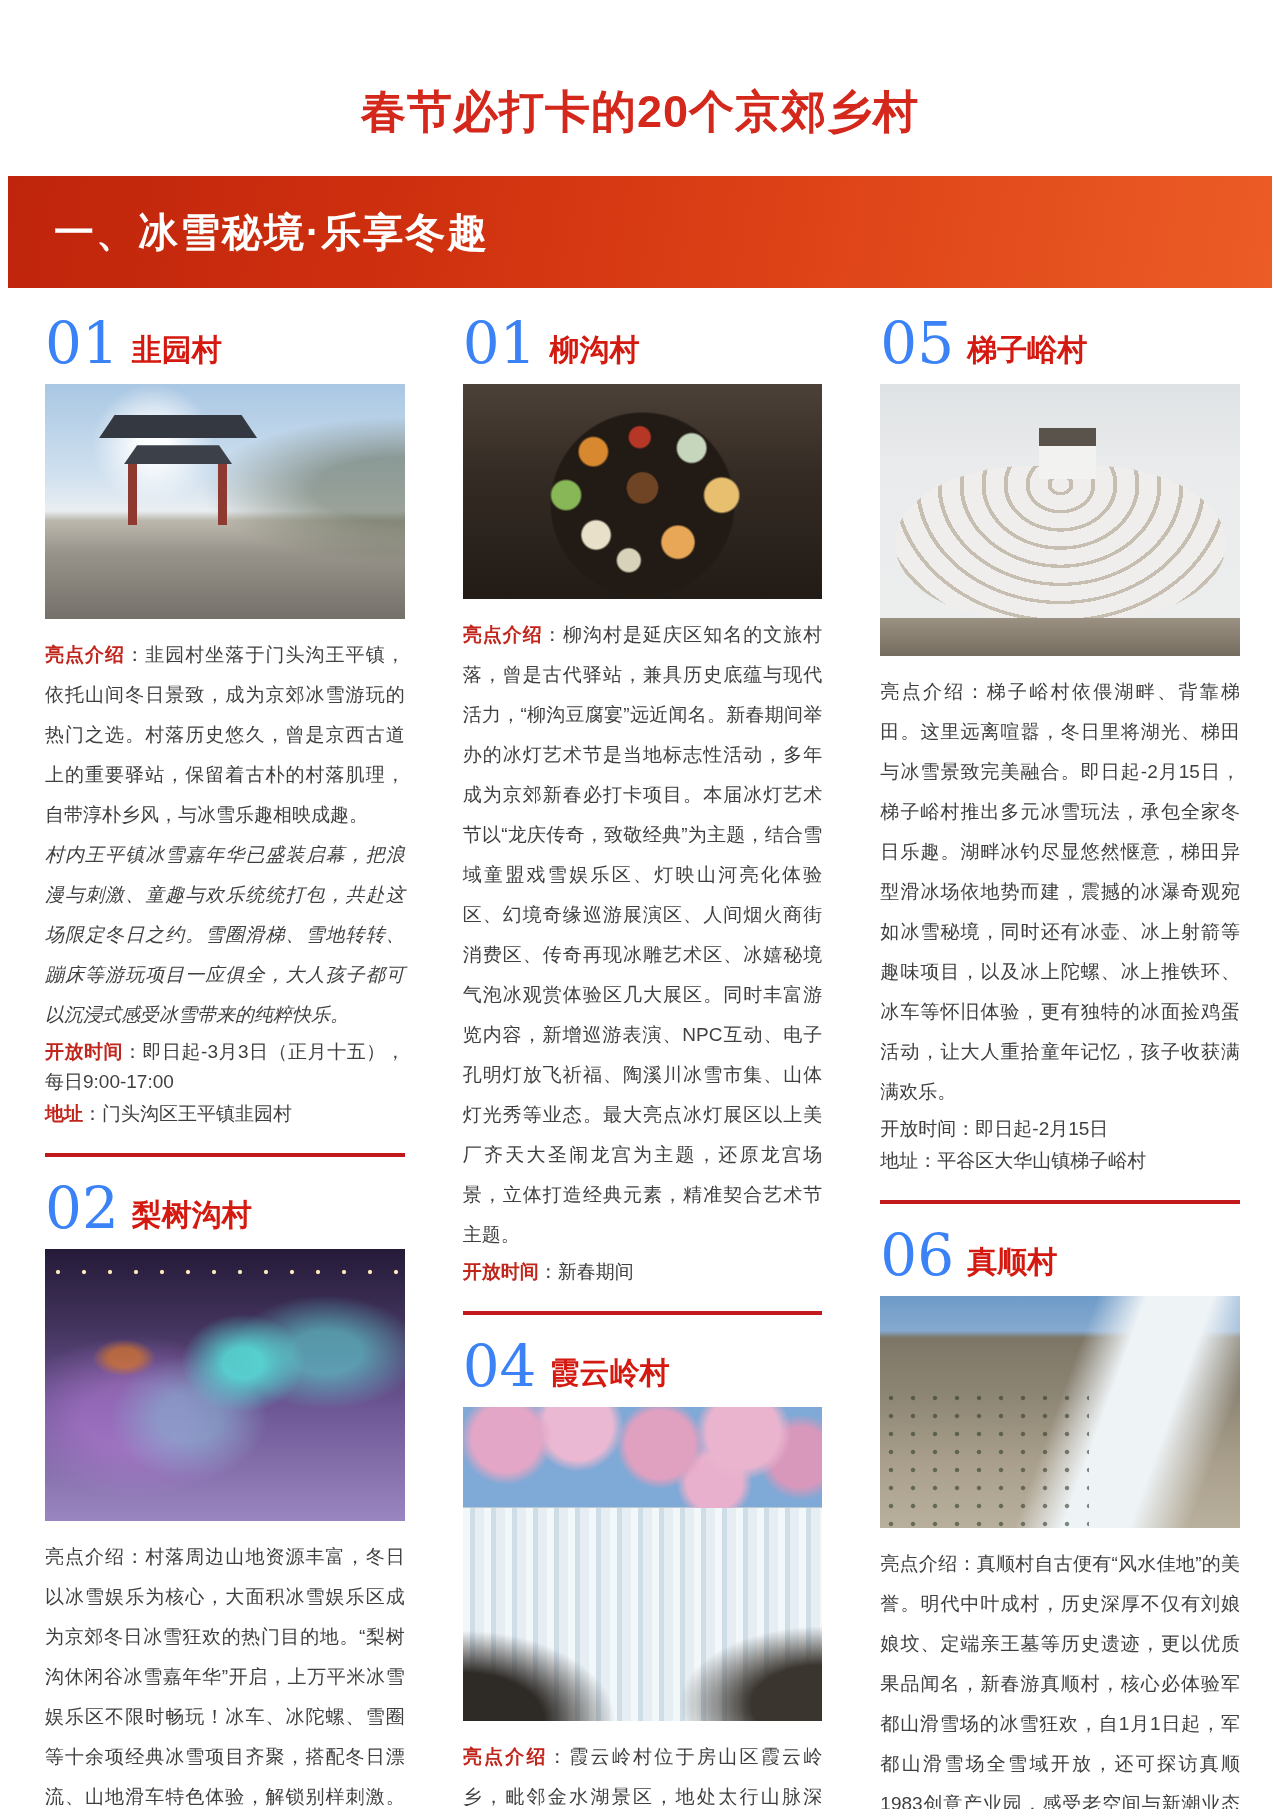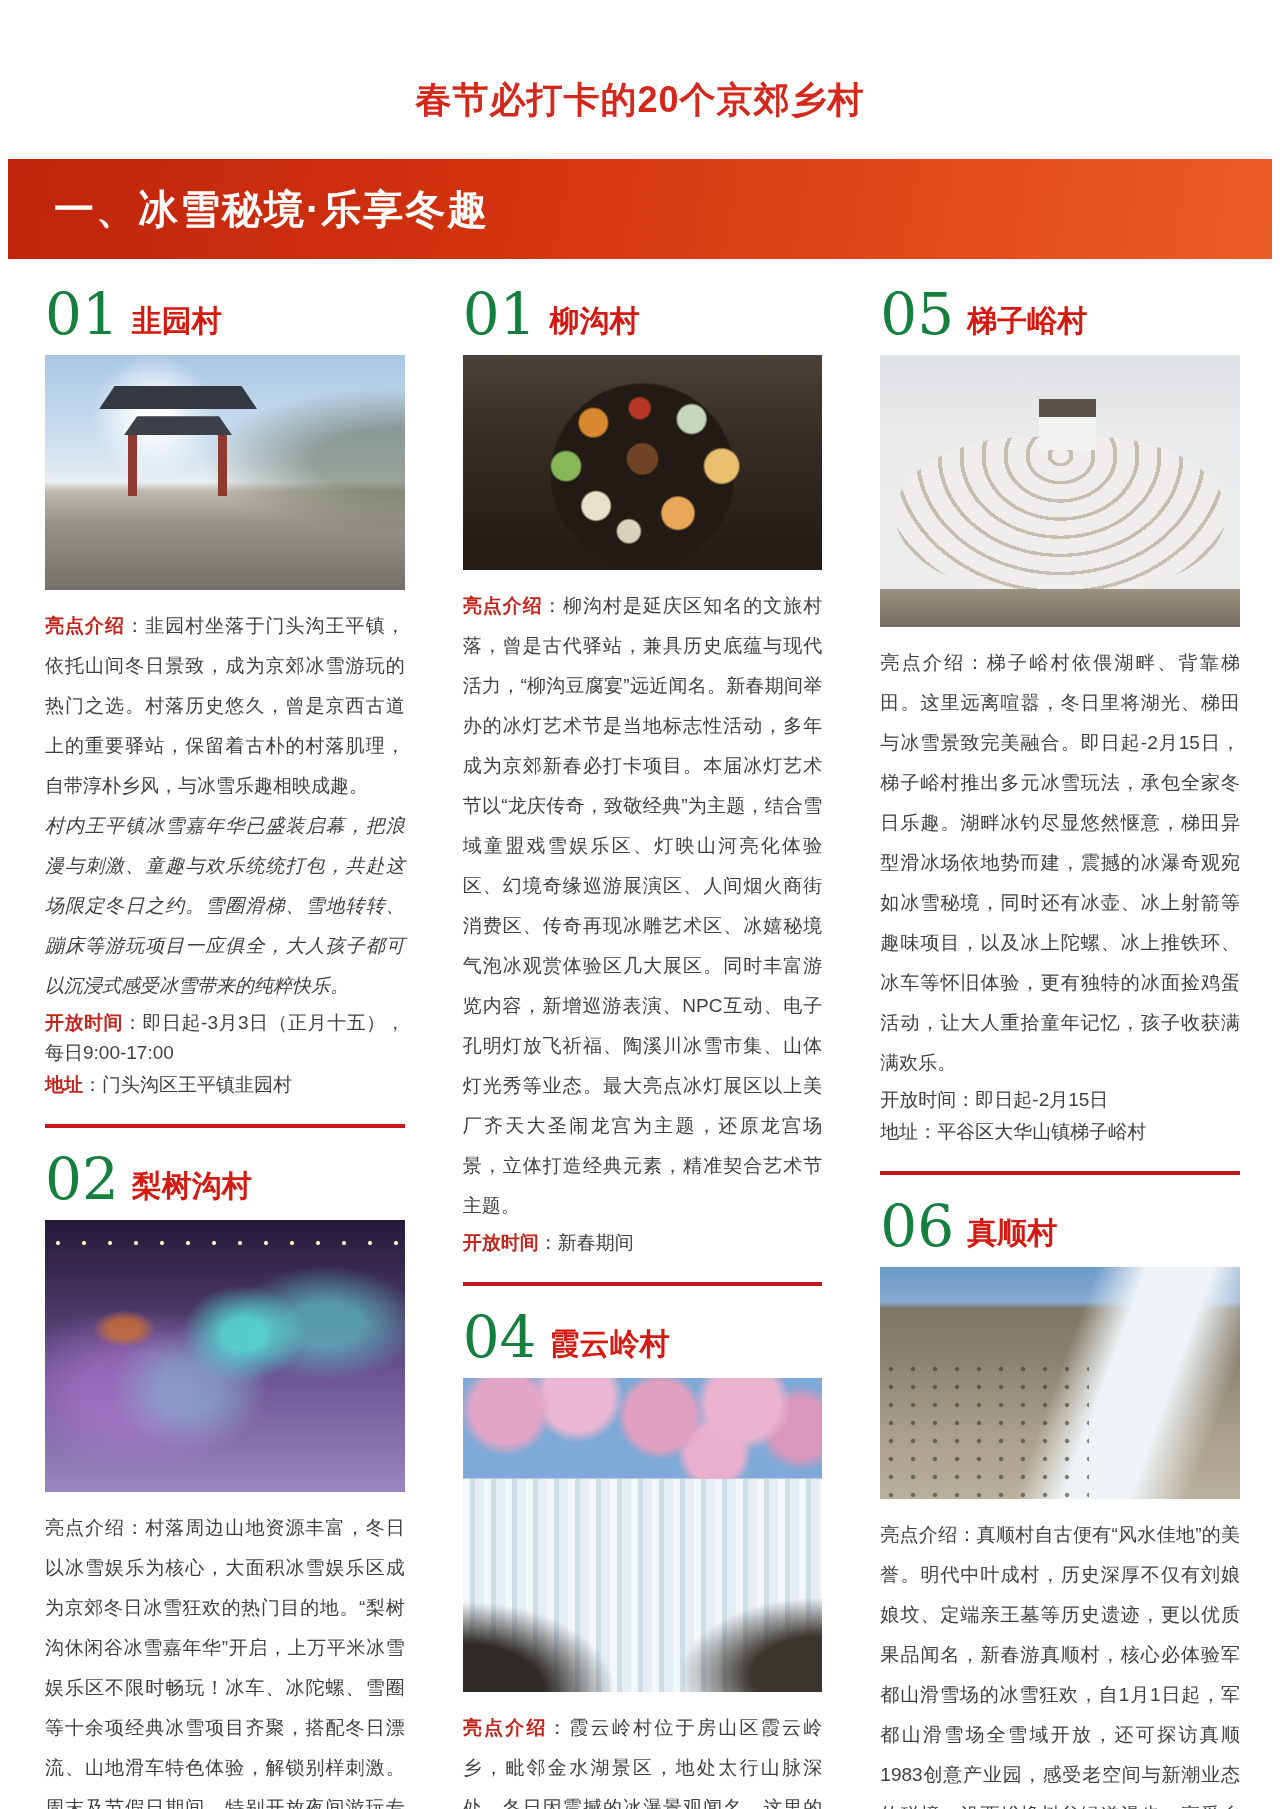--- a/index.html
+++ b/index.html
@@ -5,28 +5,28 @@
   html,body{margin:0;padding:0;background:#ffffff;}
   body{
     width:1280px;min-height:1809px;margin:0 auto;
     font-family:"Liberation Sans","DejaVu Sans",sans-serif;
     color:#3f3f3f;
   }
   
   .page-title{
     padding-top:52px;
     text-align:center;
-    font-size:36px;
+    font-size:45px;
     font-weight:900;
     color:#d3281b;
     letter-spacing:1px;
   }
   .banner{
     margin:34px 8px 0 8px;
-    height:100px;
+    height:112px;
     background:linear-gradient(100deg,#bf250c 0%,#cd2e0e 28%,#dd4217 62%,#ec5c26 100%);
     display:flex;align-items:center;
   }
   .banner-text{
     padding-left:46px;
     font-size:40px;
     font-weight:800;
     color:#ffffff;
     letter-spacing:2px;
   }
@@ -38,21 +38,21 @@
   }
   .col{flex:1 1 0;min-width:0;}
   
   .card-head{
     display:flex;align-items:center;
     margin:4px 0 12px 0;
   }
   .num{
     font-family:"DejaVu Serif","Liberation Serif",serif;
     font-size:58px;line-height:1;
-    color:#15803d;
+    color:#3b82f6;
   }
   .vname{
     margin-left:13px;margin-top:14px;
     font-size:30px;font-weight:800;
     color:#d41910;
     text-align:center;
   }
   .photo{position:relative;width:100%;overflow:hidden;margin-bottom:16px;}
   .body-p{
     font-size:19px;line-height:40px;

